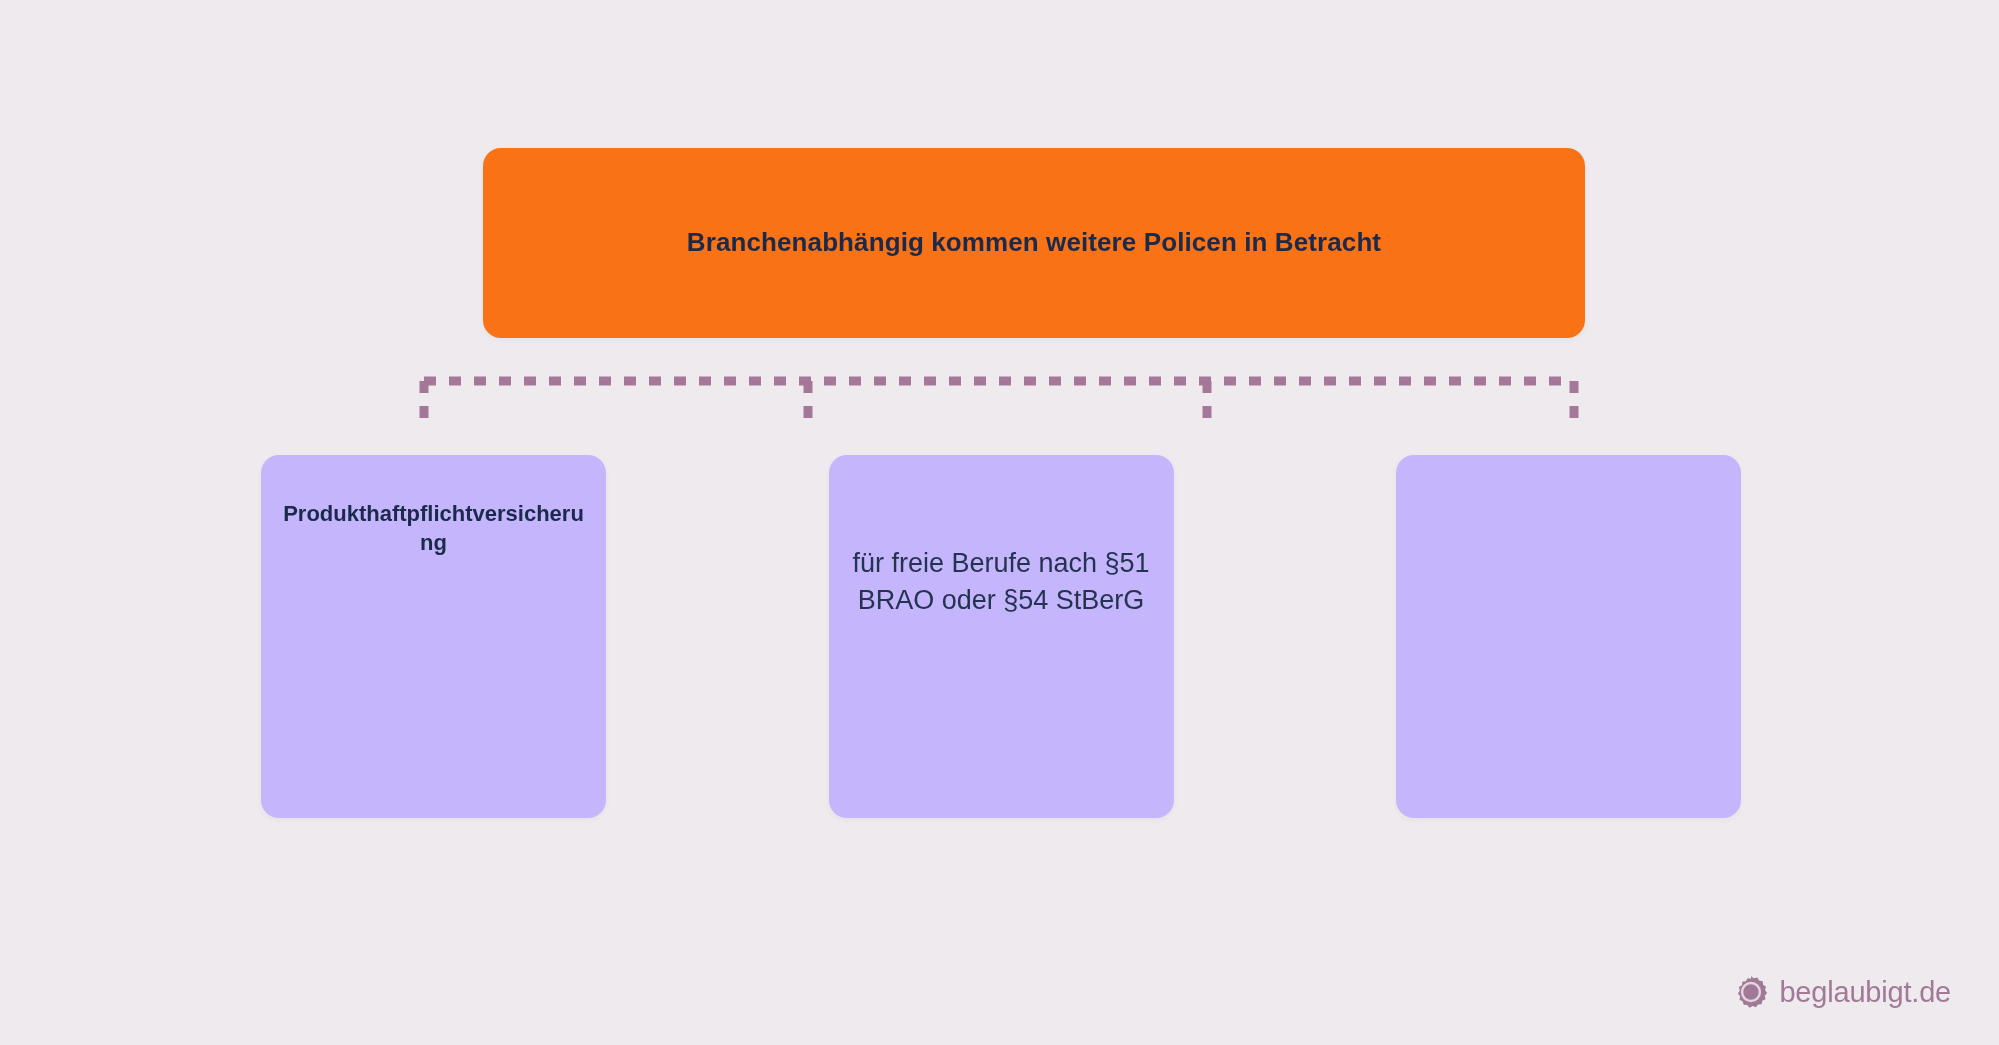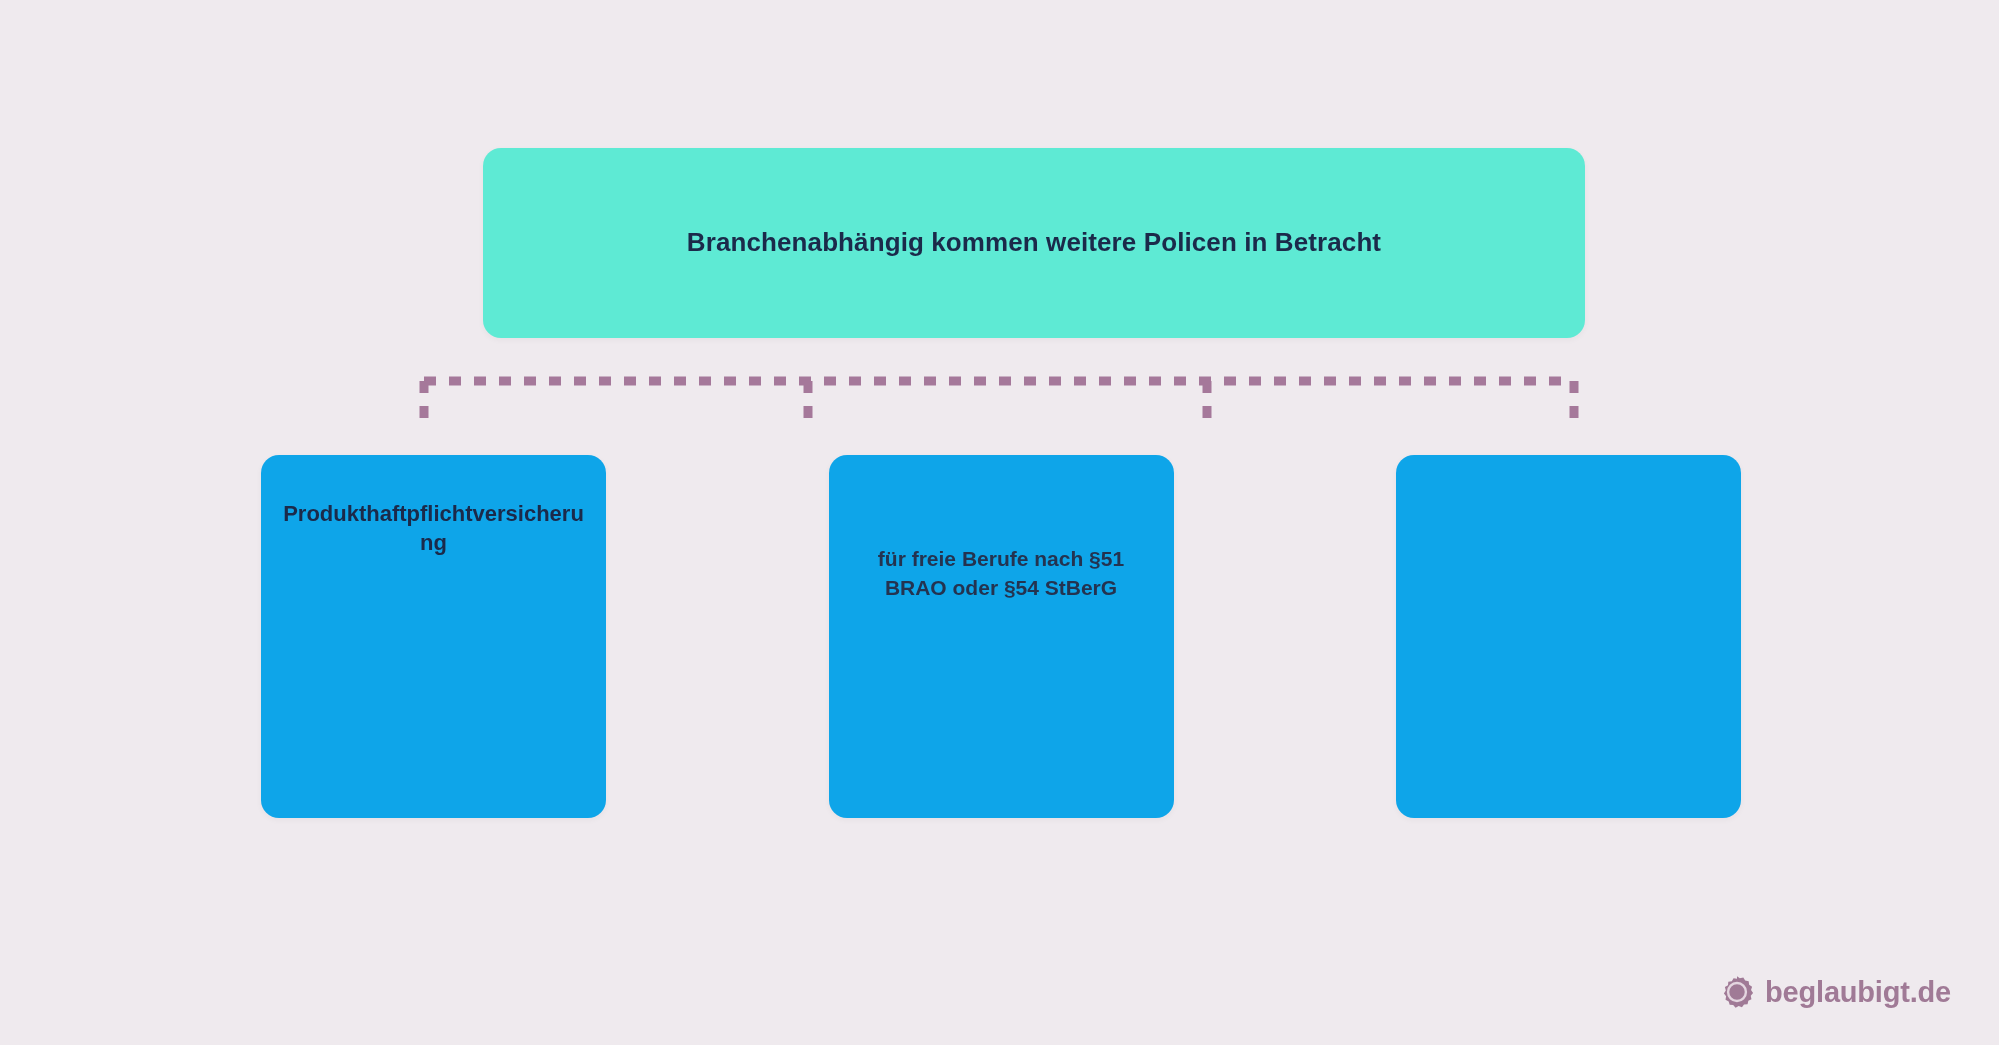--- a/index.html
+++ b/index.html
@@ -21,21 +21,21 @@
     inset: 0;
   }
 
   
   .root-card {
     position: absolute;
     left: 483px;
     top: 148px;
     width: 1102px;
     height: 190px;
-    background: #5eead4;
+    background: #f97316;
     border-radius: 18px;
     box-shadow: 0 2px 6px rgba(40, 20, 45, 0.045);
     display: flex;
     align-items: center;
     justify-content: center;
     padding: 0 32px;
   }
 
   .root-title {
     font-size: 26px;
@@ -63,43 +63,43 @@
     top: 455px;
     width: 1480px;
     height: 363px;
     display: flex;
     justify-content: space-between;
   }
 
   .leaf-card {
     width: 345px;
     height: 363px;
-    background: #0ea5e9;
+    background: #c4b5fd;
     border-radius: 18px;
     box-shadow: 0 2px 6px rgba(40, 20, 45, 0.045);
     padding: 44px 22px 22px 22px;
     display: flex;
     flex-direction: column;
     align-items: center;
   }
 
   .leaf-title {
     font-size: 22px;
     font-weight: bold;
     color: #1b2a4a;
     text-align: center;
     line-height: 1.32;
     word-break: break-all;
     width: 100%;
   }
 
   .leaf-desc {
     margin-top: 46px;
-    font-size: 21px;
-    font-weight: bold;
+    font-size: 27px;
+    font-weight: normal;
     color: #243350;
     text-align: center;
     line-height: 1.38;
     width: 100%;
   }
 
   
   .brand {
     position: absolute;
     right: 48px;
@@ -110,21 +110,21 @@
   }
 
   .brand-icon {
     width: 34px;
     height: 34px;
     display: block;
   }
 
   .brand-text {
     font-size: 29px;
-    font-weight: bold;
+    font-weight: normal;
     color: #a07a96;
     letter-spacing: -0.2px;
     text-align: right;
   }
 </style>
 </head>
 <body>
 
 <div class="stage">
 

